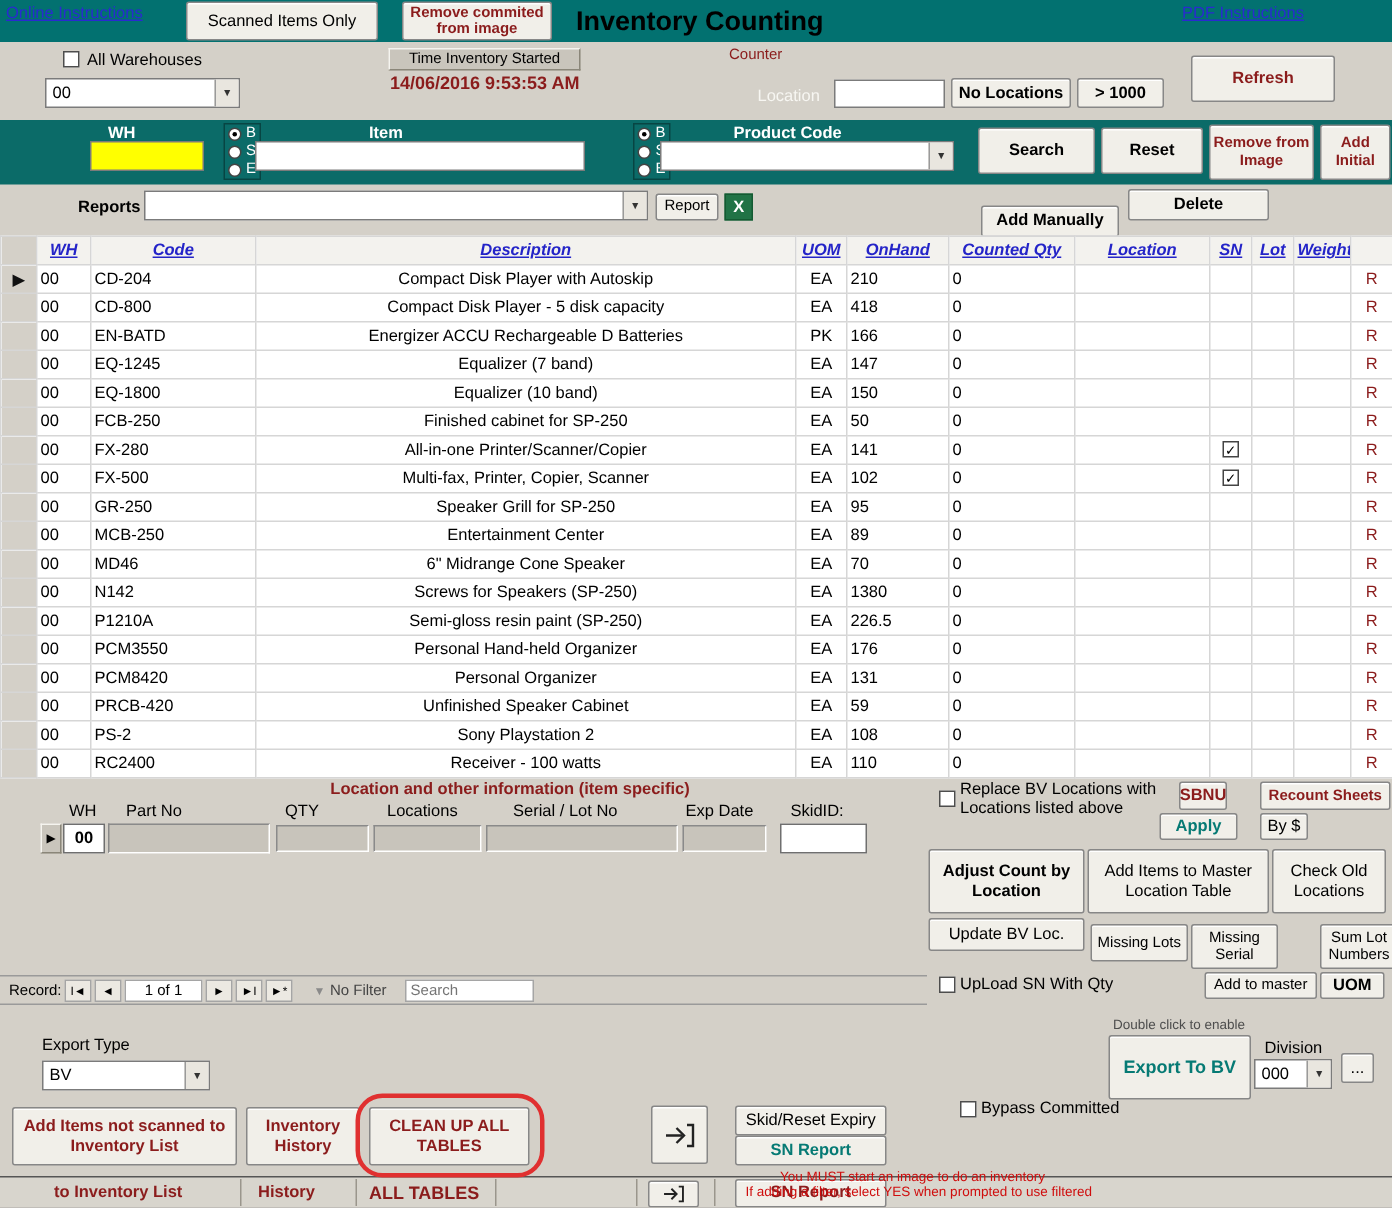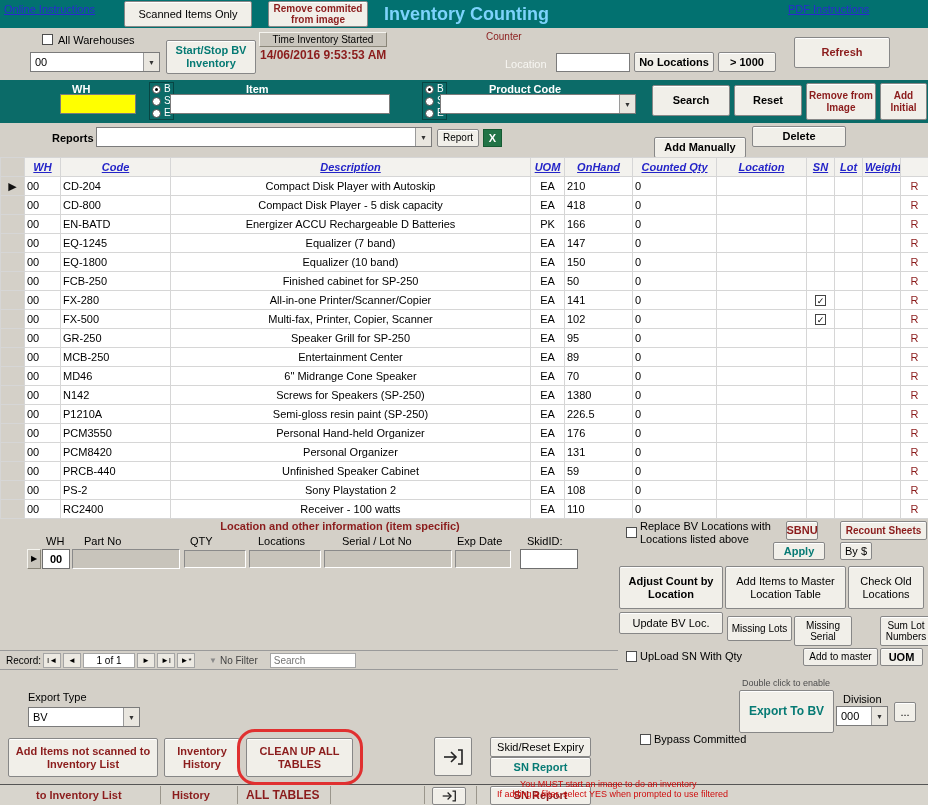--- a/index.html
+++ b/index.html
@@ -4,21 +4,21 @@
 <style>
   *{margin:0;padding:0;box-sizing:border-box;}
   body{background:#9a9a9a;font-family:"Liberation Sans",sans-serif;}
   .app{position:relative;width:928px;height:805px;background:#d4d0c8;overflow:hidden;
        font-family:"Liberation Sans",sans-serif;font-size:11px;color:#000;}
   .band{position:absolute;left:0;width:928px;}
   .hdr-band{top:0;height:28px;background:#027170;}
   .search-band{top:80px;height:43px;background:#0b6b68;}
   .strip{top:784px;height:21px;background:#d8d5cd;border-top:1px solid #555;}
   .link{position:absolute;color:#2a2ad0;text-decoration:underline;font-size:11px;cursor:pointer;white-space:nowrap;}
-  .title{position:absolute;color:#7dd3fc;font-size:18px;font-weight:bold;white-space:nowrap;}
+  .title{position:absolute;color:#000000;font-size:18px;font-weight:bold;white-space:nowrap;}
   .btn{position:absolute;display:flex;align-items:center;justify-content:center;text-align:center;
        background:#f1efe9;border:1px solid #878787;border-radius:2px;box-shadow:inset 0 1px 0 #ffffff;
        line-height:1.15;cursor:default;font-size:11px;}
   .btn.maroon{color:#8b1c1c;font-weight:bold;}
   .btn.tealtx{color:#067a74;font-weight:bold;}
   .btn.sm{font-size:10px;}
   .btn.bold{font-weight:bold;}
   .combo{position:absolute;background:#fff;border:1px solid #7b7b7b;display:flex;align-items:stretch;}
   .combo .val{flex:1;display:flex;align-items:center;padding-left:4px;overflow:hidden;white-space:nowrap;}
   .combo .arrow{width:16px;background:#e9e6df;border-left:1px solid #9a9a9a;display:flex;align-items:center;justify-content:center;font-size:7px;color:#333;}
@@ -71,21 +71,20 @@
     <div class="title" style="left:384px;top:4px;">Inventory Counting</div>
     <a class="link" style="left:788px;top:3px;">PDF Instructions</a>
   </div>
 
   <span class="cbx" style="left:42px;top:34px;"></span>
   <span class="lbl" style="left:58px;top:34px;">All Warehouses</span>
   <div class="combo" style="left:30px;top:52px;width:130px;height:20px;">
     <span class="val">00</span>
     <span class="arrow">▼</span>
   </div>
-  <div class="btn tealtx" style="left:166px;top:40px;width:90px;height:34px;">Start/Stop BV Inventory</div>
   <div class="panel3d" style="left:259px;top:32px;width:128px;height:15px;font-size:10px;display:flex;align-items:center;justify-content:center;">Time Inventory Started</div>
   <span class="lbl" style="left:260px;top:48px;color:#8b1c1c;font-weight:bold;font-size:12px;">14/06/2016 9:53:53 AM</span>
   <span class="lbl" style="left:486px;top:31px;color:#8b1c1c;font-size:10px;">Counter</span>
   <span class="lbl" style="left:505px;top:58px;color:#f7f6f2;">Location</span>
   <input class="input" style="left: 556px; top: 53px; width: 74px; height: 19px;" value="">
   <div class="btn bold" style="left:634px;top:52px;width:80px;height:20px;">No Locations</div>
   <div class="btn bold" style="left:718px;top:52px;width:58px;height:20px;">&gt; 1000</div>
   <div class="btn maroon" style="left:794px;top:37px;width:96px;height:31px;">Refresh</div>
 
   <div class="band search-band">
@@ -382,21 +381,21 @@
           <td class="c-num">0</td>
           <td class="c-loc"></td>
           <td class="c-sn"></td>
           <td class="c-lot"></td>
           <td class="c-wt"></td>
           <td class="c-r"><span class="rbtn">R</span></td>
         </tr>
         <tr>
           <td class="selcol"></td>
           <td class="c-wh">00</td>
-          <td class="c-code">PRCB-440</td>
+          <td class="c-code">PRCB-420</td>
           <td class="c-desc">Unfinished Speaker Cabinet</td>
           <td class="c-uom">EA</td>
           <td class="c-num">59</td>
           <td class="c-num">0</td>
           <td class="c-loc"></td>
           <td class="c-sn"></td>
           <td class="c-lot"></td>
           <td class="c-wt"></td>
           <td class="c-r"><span class="rbtn">R</span></td>
         </tr>

